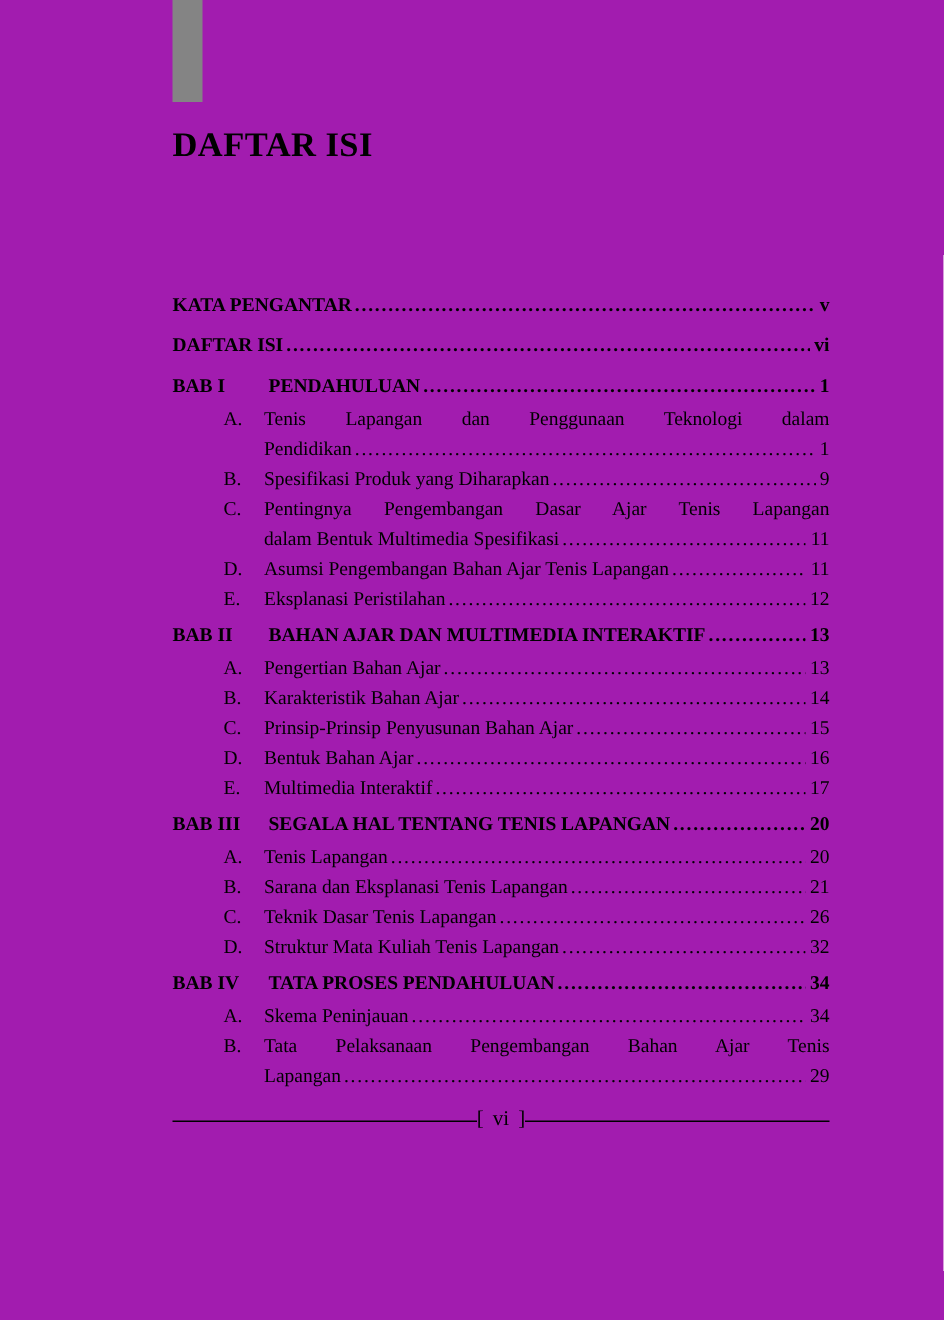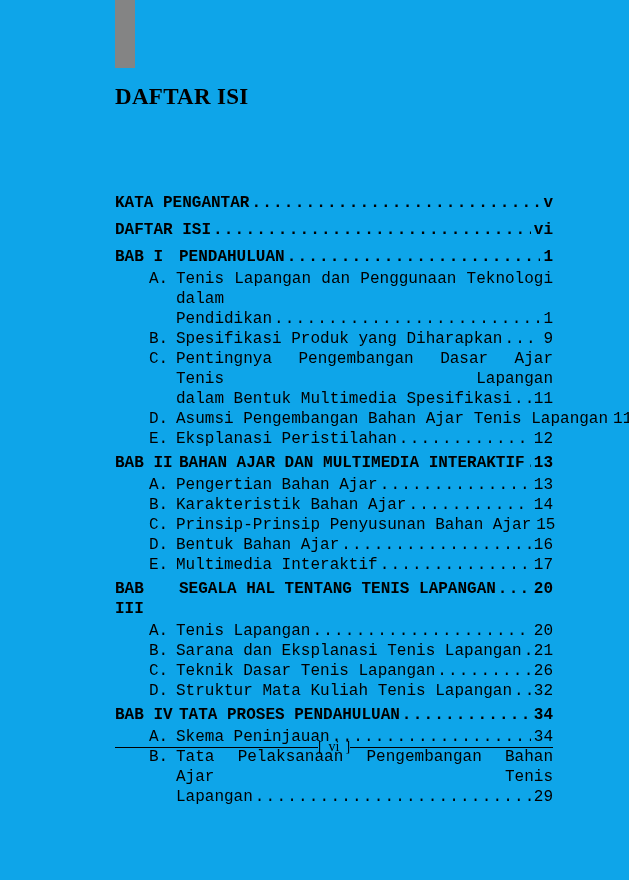--- a/index.html
+++ b/index.html
@@ -1,20 +1,20 @@
 <!DOCTYPE html>
 <html><head>
 <meta charset="utf-8">
 <style>
   html, body { margin: 0; padding: 0; background: #ffffff; }
   .page {
     position: relative;
     width: 629px;
     height: 880px;
-    background: #0ea5e9;
+    background: #a21caf;
     color: #000000;
     font-family: "Liberation Serif", "DejaVu Serif", serif;
     overflow: hidden;
   }
   .graybar {
     position: absolute;
     left: 115px;
     top: 0;
     width: 20px;
     height: 68px;
@@ -31,23 +31,22 @@
   }
   .toc {
     position: absolute;
     left: 115px;
     top: 193px;
     width: 438px;
   }
   .row {
     display: flex;
     align-items: flex-start;
-    font-size: 16px;
+    font-size: 13px;
     line-height: 20px;
-    font-family: Liberation Mono, monospace;
   }
   .front { font-weight: bold; margin-bottom: 7px; }
   .chapter { font-weight: bold; margin-top: 4px; margin-bottom: 2px; }
   .bab { flex: none; width: 64px; }
   .ctitle { flex: none; white-space: nowrap; }
   .item { padding-left: 34px; }
   .letter { flex: none; width: 27px; }
   .itext { flex: none; white-space: nowrap; }
   .line2 { padding-left: 61px; }
   .jwrap { flex: 1; text-align: justify; text-align-last: justify; }

